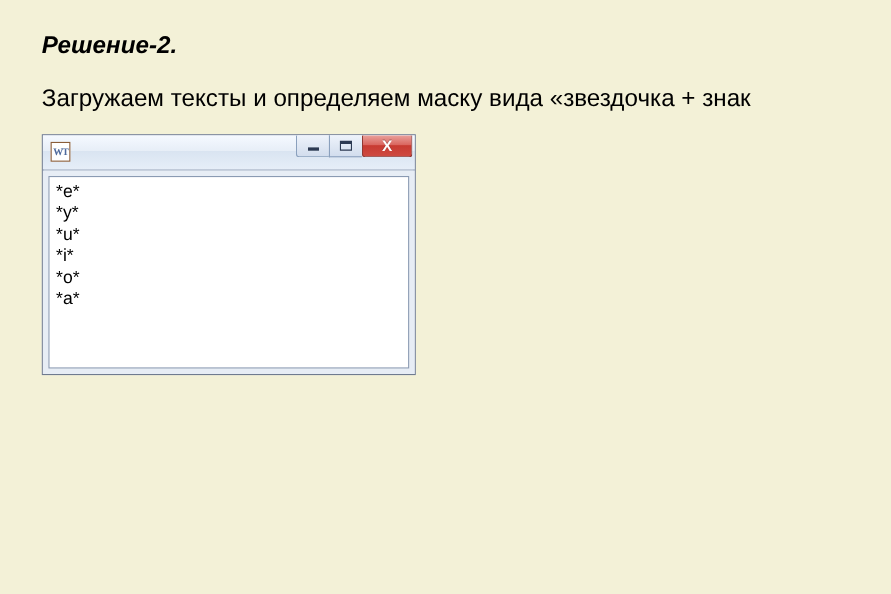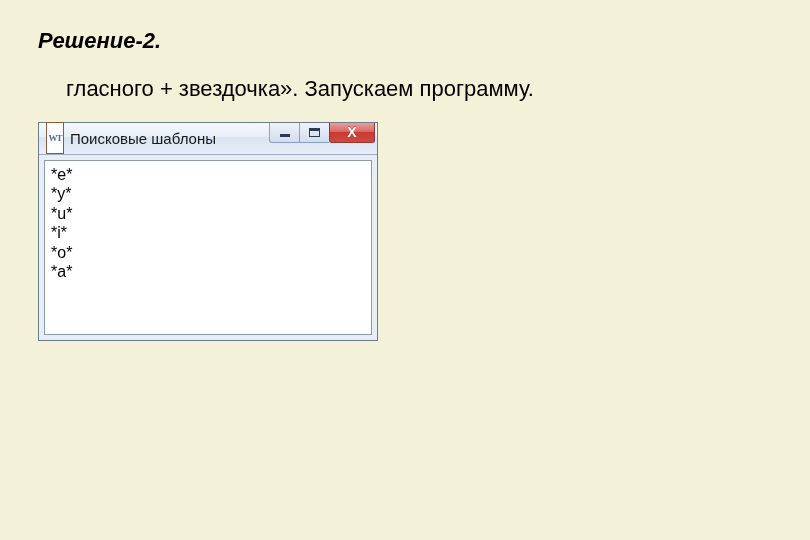--- a/index.html
+++ b/index.html
@@ -37,21 +37,21 @@
     .titlebar {
       height: 32px;
       background: linear-gradient(to bottom, #f5f9ff 0%, #e7eef7 45%, #d9e4f1 46%, #e6eef8 100%);
       border-bottom: 1px solid #9dacc2;
       display: flex;
       align-items: center;
       position: relative;
     }
     .app-icon {
       width: 18px;
-      height: 32px;
+      height: 18px;
       margin: 0 6px 0 7px;
       background: #ffffff;
       border: 1px solid #8a5d39;
       display: flex;
       align-items: center;
       justify-content: center;
       font-size: 9px;
       font-family: 'Times New Roman', serif;
       font-weight: bold;
       color: #4e6a9d;
@@ -132,27 +132,26 @@
       overflow: hidden;
     }
     .pattern-line { white-space: pre; }
   </style>
 </head>
 <body>
 
 <h2 class="heading">Решение-2.</h2>
 
 <p class="description">
-  <span class="indent">гласного + звездочка». Запускаем программу.</span>
+  <span>Загружаем тексты и определяем маску вида «звездочка + знак</span>
 </p>
 
 <div class="win">
   <div class="titlebar">
     <div class="app-icon">WT</div>
-    <div class="win-title">Поисковые шаблоны</div>
     <div class="caption-btns">
       <div class="cap-btn cap-min">
         <div class="min-glyph"></div>
       </div>
       <div class="cap-btn cap-max">
         <div class="max-glyph"></div>
       </div>
       <div class="cap-btn cap-close">
         <span class="close-glyph">X</span>
       </div>

